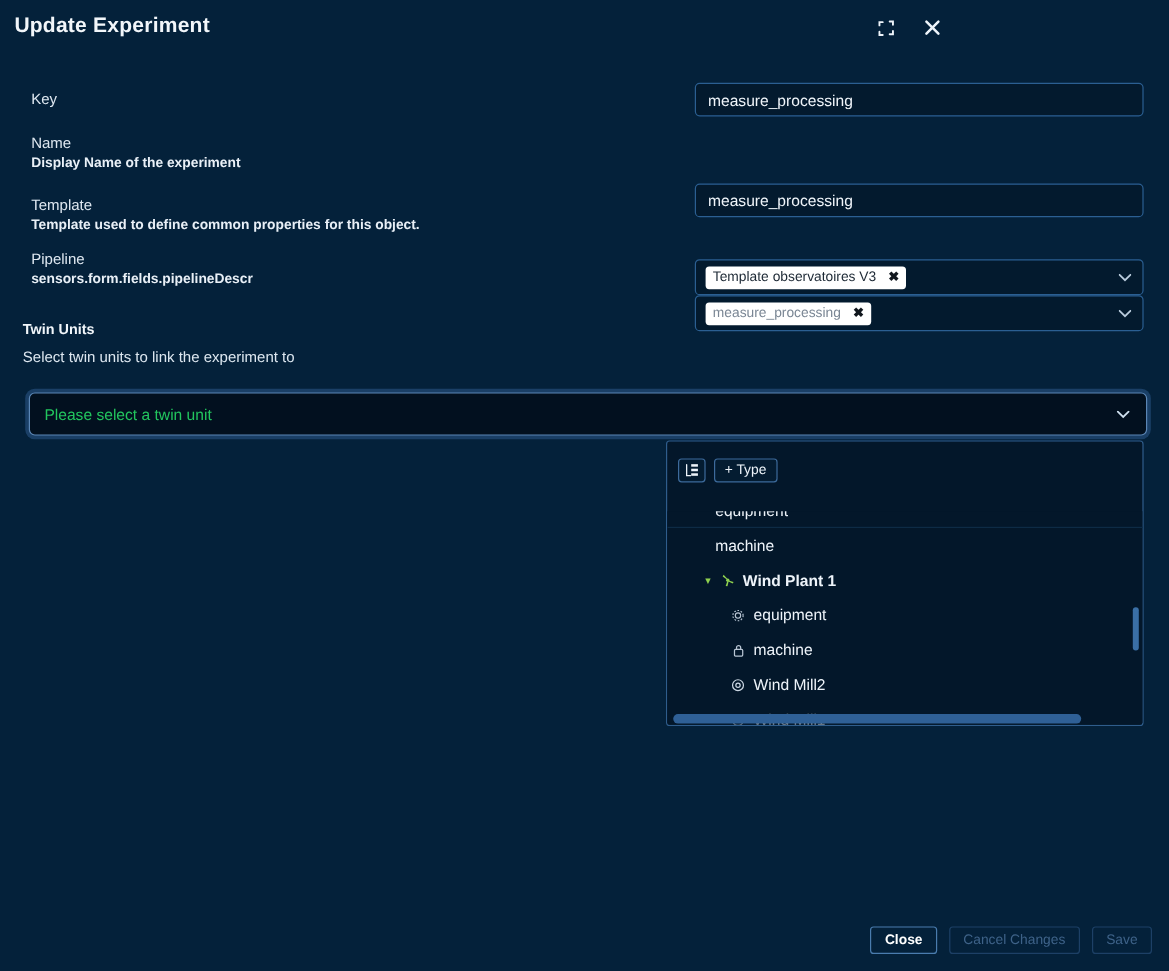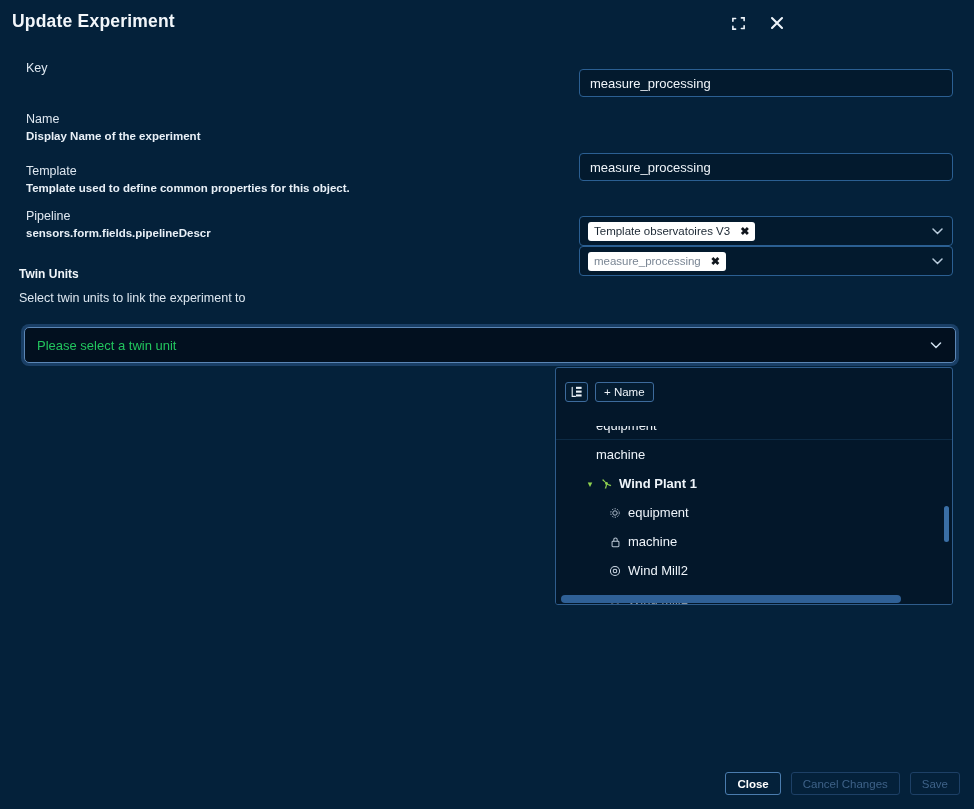--- a/index.html
+++ b/index.html
@@ -243,21 +243,21 @@
         <svg width="14" height="14" viewBox="0 0 14 14" fill="none" stroke="#eef4fa" stroke-width="2.1" stroke-linecap="round">
           <path d="M2 2l10 10M12 2L2 12"></path>
         </svg>
       </div>
     </div>
   </div>
 
   <div class="form-area">
 
     <div class="form-row" style="top:0">
-      <div class="lbl" style="top:0">Key</div>
+      <div class="lbl" style="top:15px">Key</div>
       <input class="field" style="top: 9px;" readonly="" value="measure_processing">
     </div>
 
     <div class="form-row" style="top:42px">
       <div class="lbl" style="top:9px">Name</div>
       <div class="lbl-sub" style="top:27px">Display Name of the experiment</div>
       <input class="field" style="top: 51px;" readonly="" value="measure_processing">
     </div>
 
     <div class="form-row" style="top:96px">
@@ -310,21 +310,21 @@
     <div class="dd-toolbar">
       <div class="dd-row2">
         <div class="dd-icon-btn">
           <svg width="12" height="12" viewBox="0 0 12 12" fill="none" stroke="#eef4fa" stroke-width="1.1">
             <path d="M1.2 1.2v9.2h3.2" stroke-linecap="round"></path>
             <rect x="5" y="0.8" width="5.6" height="2.1" fill="#eef4fa" stroke="none"></rect>
             <rect x="5" y="4.6" width="5.6" height="2.1" fill="#eef4fa" stroke="none"></rect>
             <rect x="5" y="8.4" width="5.6" height="2.1" fill="#eef4fa" stroke="none"></rect>
           </svg>
         </div>
-        <button class="dd-type-btn">+ Name</button>
+        <button class="dd-type-btn">+ Type</button>
       </div>
     </div>
 
     <div class="dd-list">
       <div class="dd-list-inner" style="margin-top:-15px">
 
         <div class="tree-row" style="padding-left:40px">
           <span class="row-sep" style="top:28px"></span>
           <span>equipment</span>
         </div>

